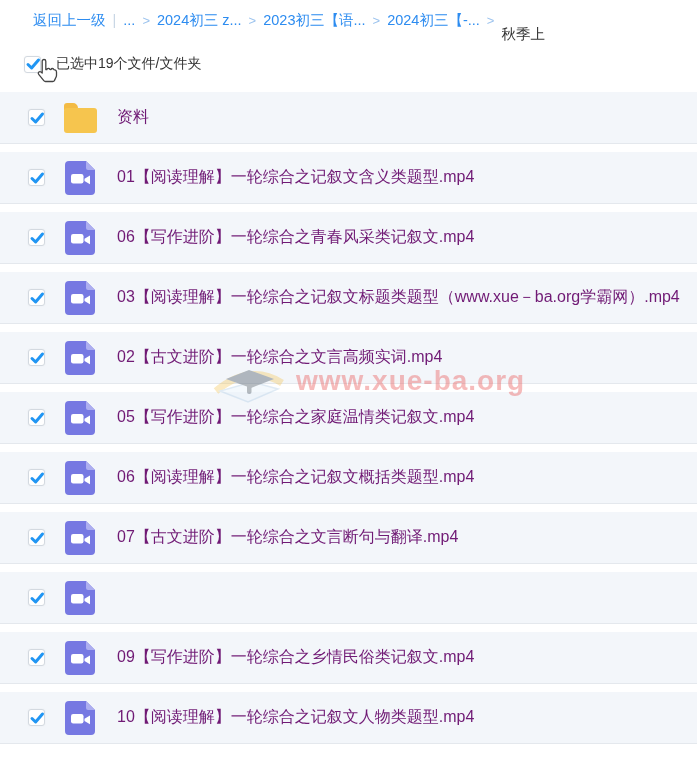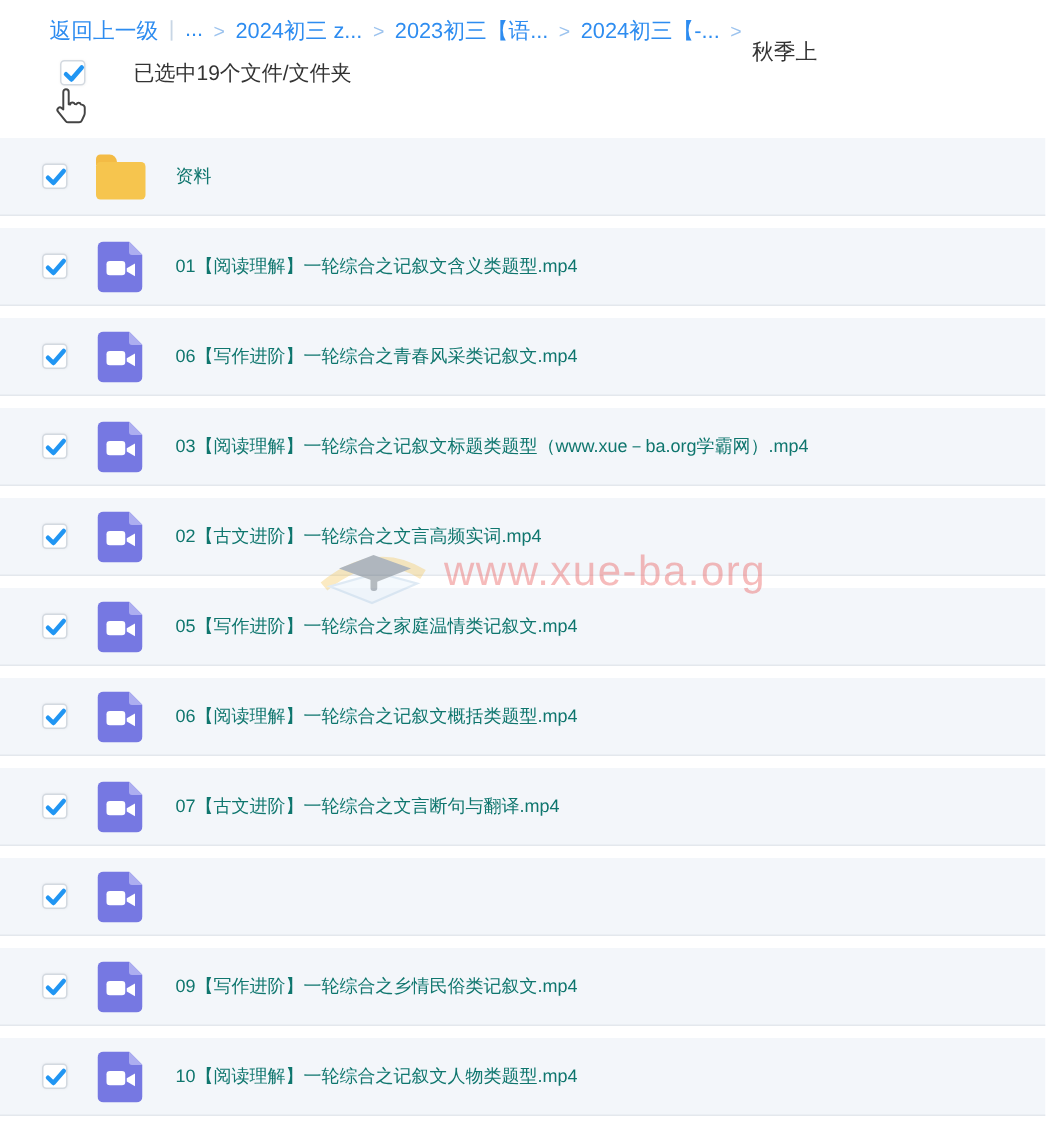--- a/index.html
+++ b/index.html
@@ -23,24 +23,23 @@
   }
   .breadcrumb > * { margin-right:7px; }
   .crumb-link { color:#2d8cf0; cursor:pointer; text-decoration:none; }
   .crumb-pipe { color:#c8d6e5; }
   .crumb-sep  { color:#9cc3ee; font-size:13px; }
   .crumb-current { color:#333;margin-top:28px; }
 
   
   .selection-bar {
     height:48px;
-    display:flex; align-items:flex-start;
-    padding-left:40px;
+    display:flex; align-items:center;
+    padding-left:24px;
     position:relative;
-    gap:17px;
   }
   .selection-label { font-size:14px; color:#333; margin-left:15px; }
 
   
   .checkbox {
     width:17px; height:17px;
     background:#fff;
     border:1px solid #d3d9e0;
     border-radius:3px;
     display:flex; align-items:center; justify-content:center;
@@ -62,22 +61,22 @@
     cursor:pointer;
   }
   .row:last-child { margin-bottom:0; }
   .icon-cell {
     width:36px; margin-left:17px;
     display:flex; align-items:center; justify-content:center;
     flex:none;
   }
   .file-name {
     margin-left:19px;
-    font-size:12px;
-    color:#0f766e;
+    font-size:16px;
+    color:#701a75;
     white-space:nowrap;
   }
 
   
   .folder-icon { position:relative; width:33px; height:25px; margin-top:5px; }
   .folder-body {
     position:absolute; left:0; top:0;
     width:33px; height:25px;
     background:#f6c54e; border-radius:3px;
   }
@@ -88,21 +87,21 @@
     border-radius:3px 5px 0 0;
   }
 
   
   .watermark {
     position:absolute; left:208px; top:355px;
     display:flex; align-items:center;
     z-index:30; pointer-events:none;
   }
   .watermark-text {
-    font-size:28px; font-weight:400;
+    font-size:28px; font-weight:700;
     letter-spacing:1px;
     color:rgba(233,92,92,0.42);
     margin-left:6px;
   }
 
   
   .hand-cursor {
     position:absolute; left:36px; top:58px;
     z-index:40; pointer-events:none;
   }

